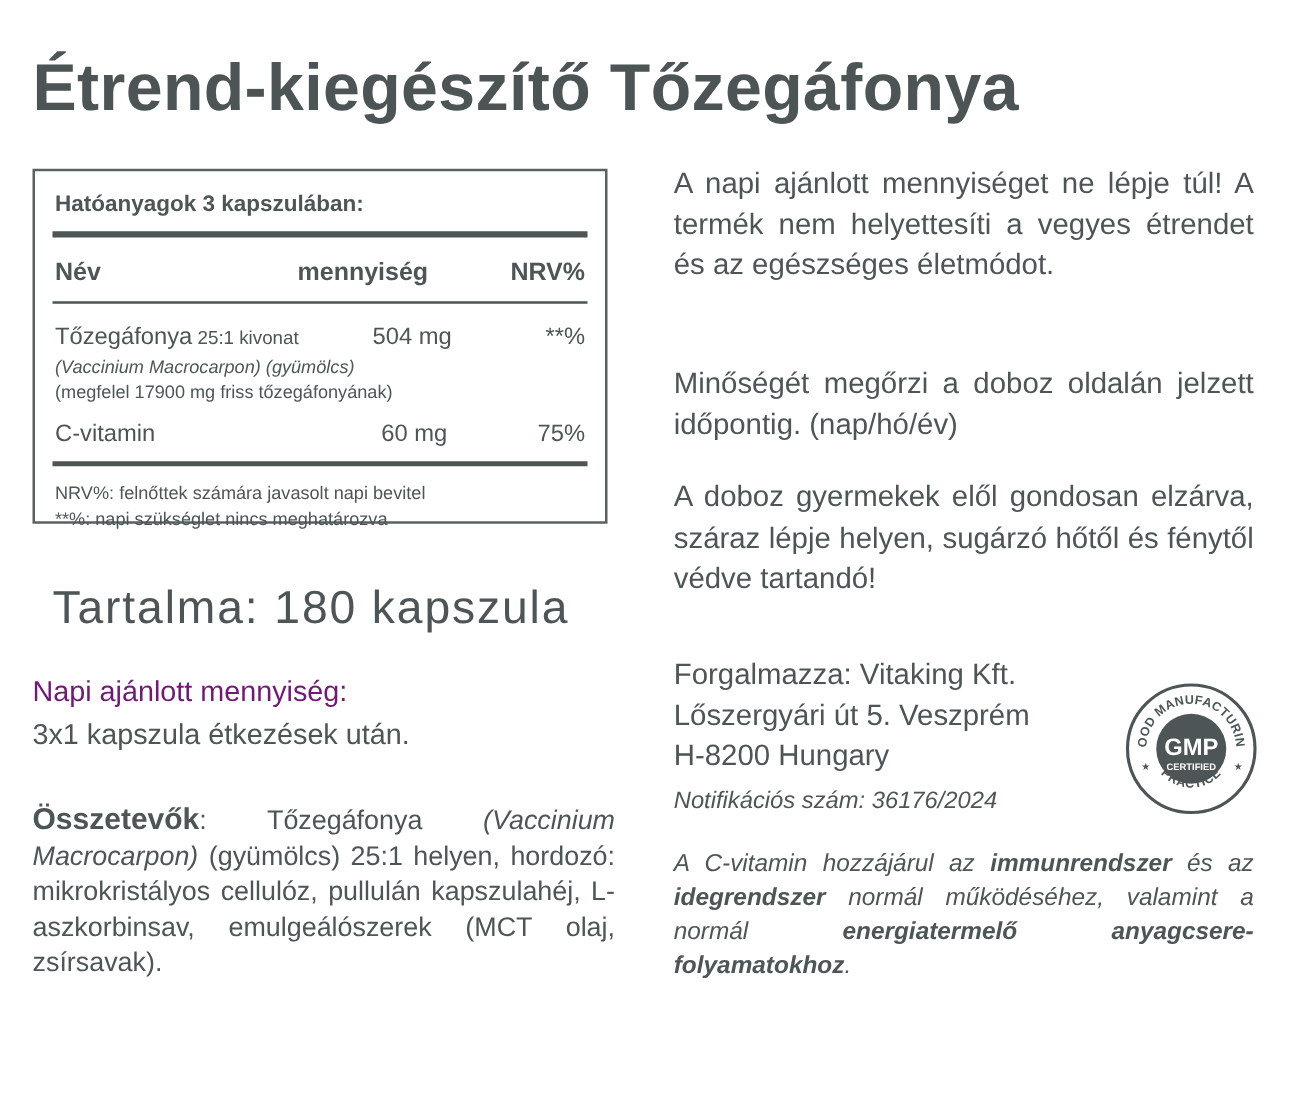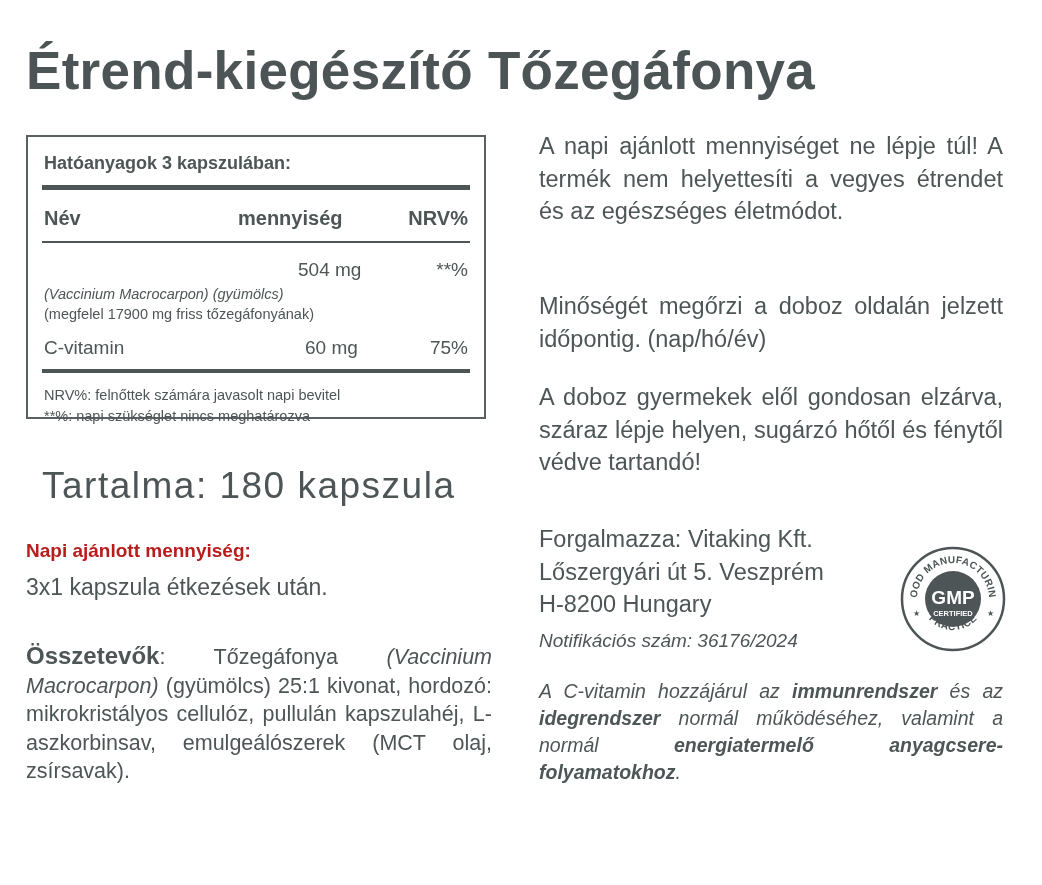--- a/index.html
+++ b/index.html
@@ -25,21 +25,21 @@
   .col-head { position: absolute; top: 70px; font-size: 20px; font-weight: bold; color: #4d5557; }
   .row-text { position: absolute; font-size: 19px; color: #4d5557; white-space: nowrap; }
   .small { font-size: 15px; }
   .sub { position: absolute; left: 16px; font-size: 14.5px; color: #4d5557; white-space: nowrap; }
   .foot { position: absolute; left: 16px; font-size: 14.5px; color: #4d5557; white-space: nowrap; }
 
   .contents {
     position: absolute; left: 26px; top: 465px; font-size: 37px; color: #4d5557;
     letter-spacing: 1.5px; white-space: nowrap; margin-left: 16px;
   }
-  .dose-label { position: absolute; left: 26px; top: 540px; font-size: 19px; font-weight: bold; color: #b91c1c; }
+  .dose-label { position: absolute; left: 26px; top: 540px; font-size: 23px; font-weight: normal; color: #701a75; }
   .dose-value { position: absolute; left: 26px; top: 574px; font-size: 23px; color: #4d5557; }
 
   .ingr {
     position: absolute; left: 26px; top: 642px; width: 466px;
     font-size: 21.5px; line-height: 28.5px; text-align: justify; color: #4d5557;
   }
   .ingr b { font-size: 24px; }
 
   .rcol { position: absolute; left: 539px; width: 464px; color: #4d5557; }
   .para { font-size: 23.5px; line-height: 32.5px; text-align: justify; margin: 0; }
@@ -59,39 +59,40 @@
 <h1 class="title">Étrend-kiegészítő Tőzegáfonya</h1>
 
 <div class="box">
   <div class="box-head">Hatóanyagok 3 kapszulában:</div>
   <div class="rule-thick" style="top:48px"></div>
   <div class="col-head" style="left:16px">Név</div>
   <div class="col-head" style="left:210px">mennyiség</div>
   <div class="col-head" style="right:16px">NRV%</div>
   <div class="rule-thin" style="top:104px"></div>
 
+  <div class="row-text" style="left:16px;top:122px"><span>Tőzegáfonya</span><span class="small"> 25:1 kivonat</span></div>
   <div class="row-text" style="left:270px;top:122px">504 mg</div>
   <div class="row-text" style="right:16px;top:122px">**%</div>
   <div class="sub" style="top:149px;font-style:italic">(Vaccinium Macrocarpon) (gyümölcs)</div>
   <div class="sub" style="top:169px">(megfelel 17900 mg friss tőzegáfonyának)</div>
 
   <div class="row-text" style="left:16px;top:200px">C-vitamin</div>
   <div class="row-text" style="left:277px;top:200px">60 mg</div>
   <div class="row-text" style="right:16px;top:200px">75%</div>
   <div class="rule-thick" style="top:232px;height:4px"></div>
 
   <div class="foot" style="top:271px">**%: napi szükséglet nincs meghatározva</div>
   <div class="foot" style="top:250px">NRV%: felnőttek számára javasolt napi bevitel</div>
 </div>
 
 <div class="contents">Tartalma: 180 kapszula</div>
 <div class="dose-label">Napi ajánlott mennyiség:</div>
 <div class="dose-value">3x1 kapszula étkezések után.</div>
 
-<div class="ingr"><b>Összetevők</b><span>: </span><span>Tőzegáfonya </span><i>(Vaccinium Macrocarpon)</i><span> (gyümölcs) 25:1 kivonat, hordozó: mikrokristályos cellulóz, pullulán kapszulahéj, L-aszkorbinsav, emulgeálószerek (MCT olaj, zsírsavak).</span></div>
+<div class="ingr"><b>Összetevők</b><span>: </span><span>Tőzegáfonya </span><i>(Vaccinium Macrocarpon)</i><span> (gyümölcs) 25:1 helyen, hordozó: mikrokristályos cellulóz, pullulán kapszulahéj, L-aszkorbinsav, emulgeálószerek (MCT olaj, zsírsavak).</span></div>
 
 <p class="rcol para p1">A napi ajánlott mennyiséget ne lépje túl! A termék nem helyettesíti a vegyes étrendet és az egészséges életmódot.</p>
 <p class="rcol para p2">Minőségét megőrzi a doboz oldalán jelzett időpontig. (nap/hó/év)</p>
 <p class="rcol para p3">A doboz gyermekek elől gondosan elzárva, száraz lépje helyen, sugárzó hőtől és fénytől védve tartandó!</p>
 
 <div class="rcol para p4">
   <div>Forgalmazza: Vitaking Kft.</div>
   <div>Lőszergyári út 5. Veszprém</div>
   <div>H-8200 Hungary</div>
 </div>

